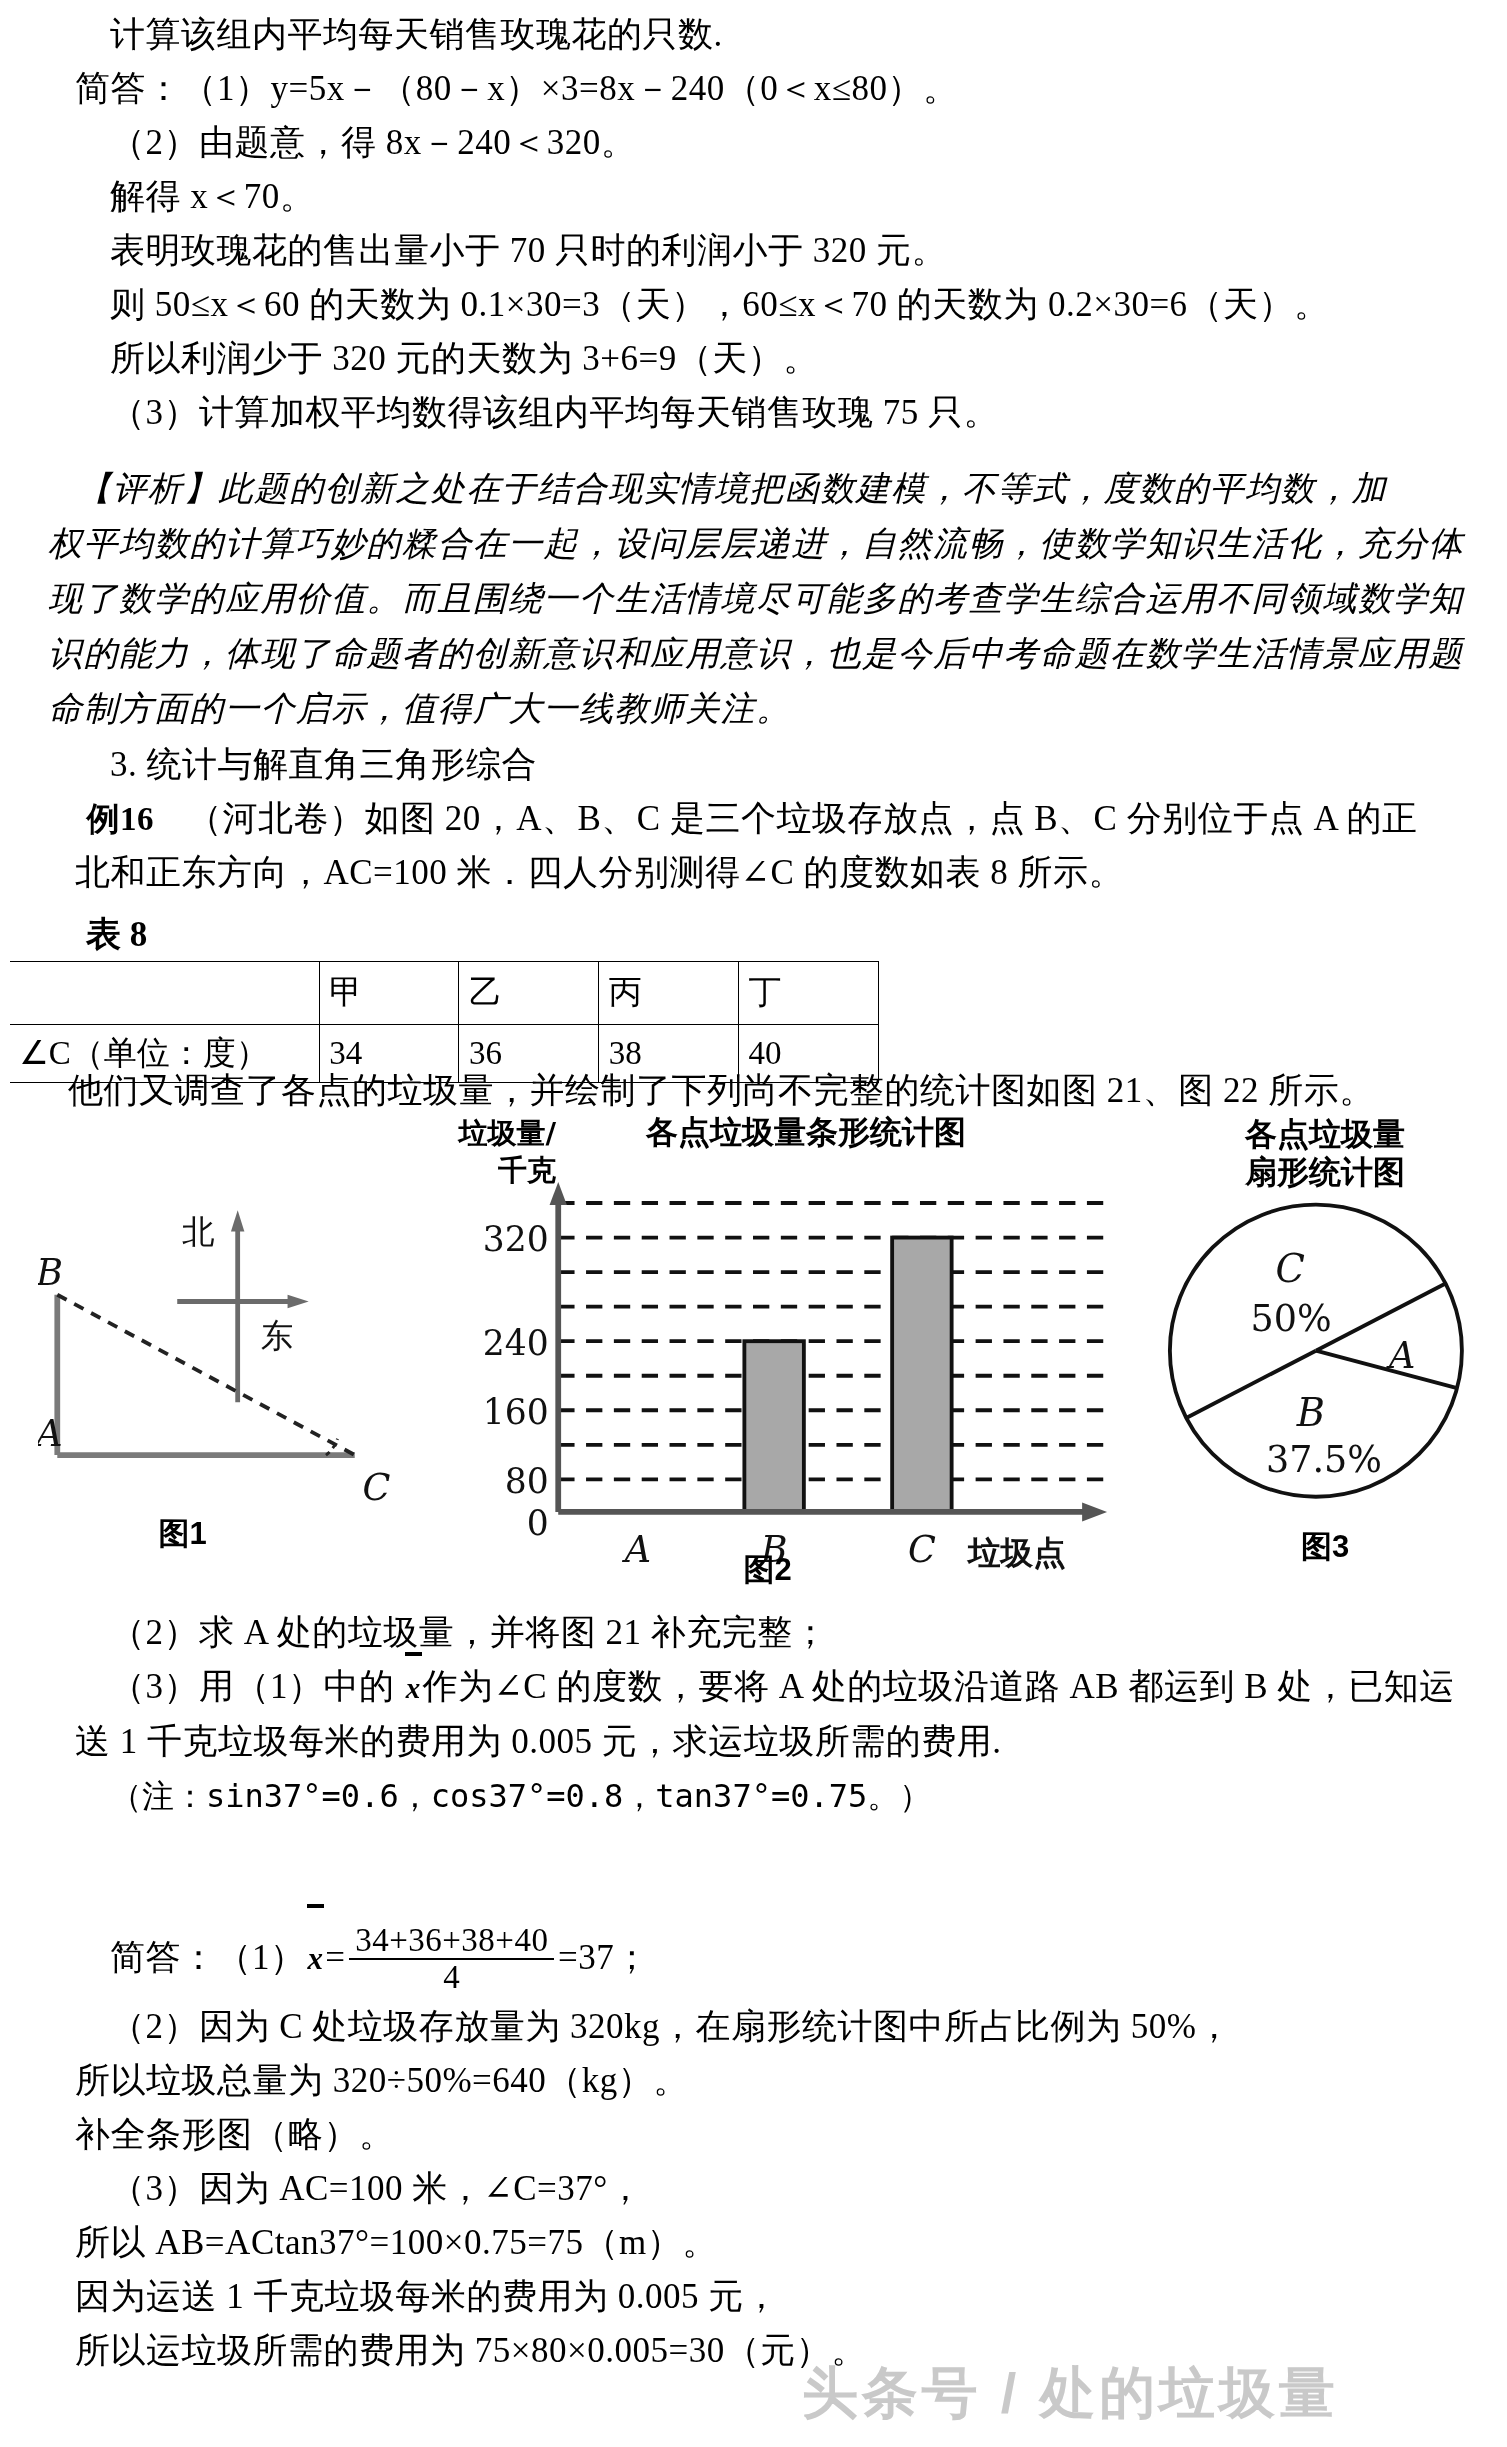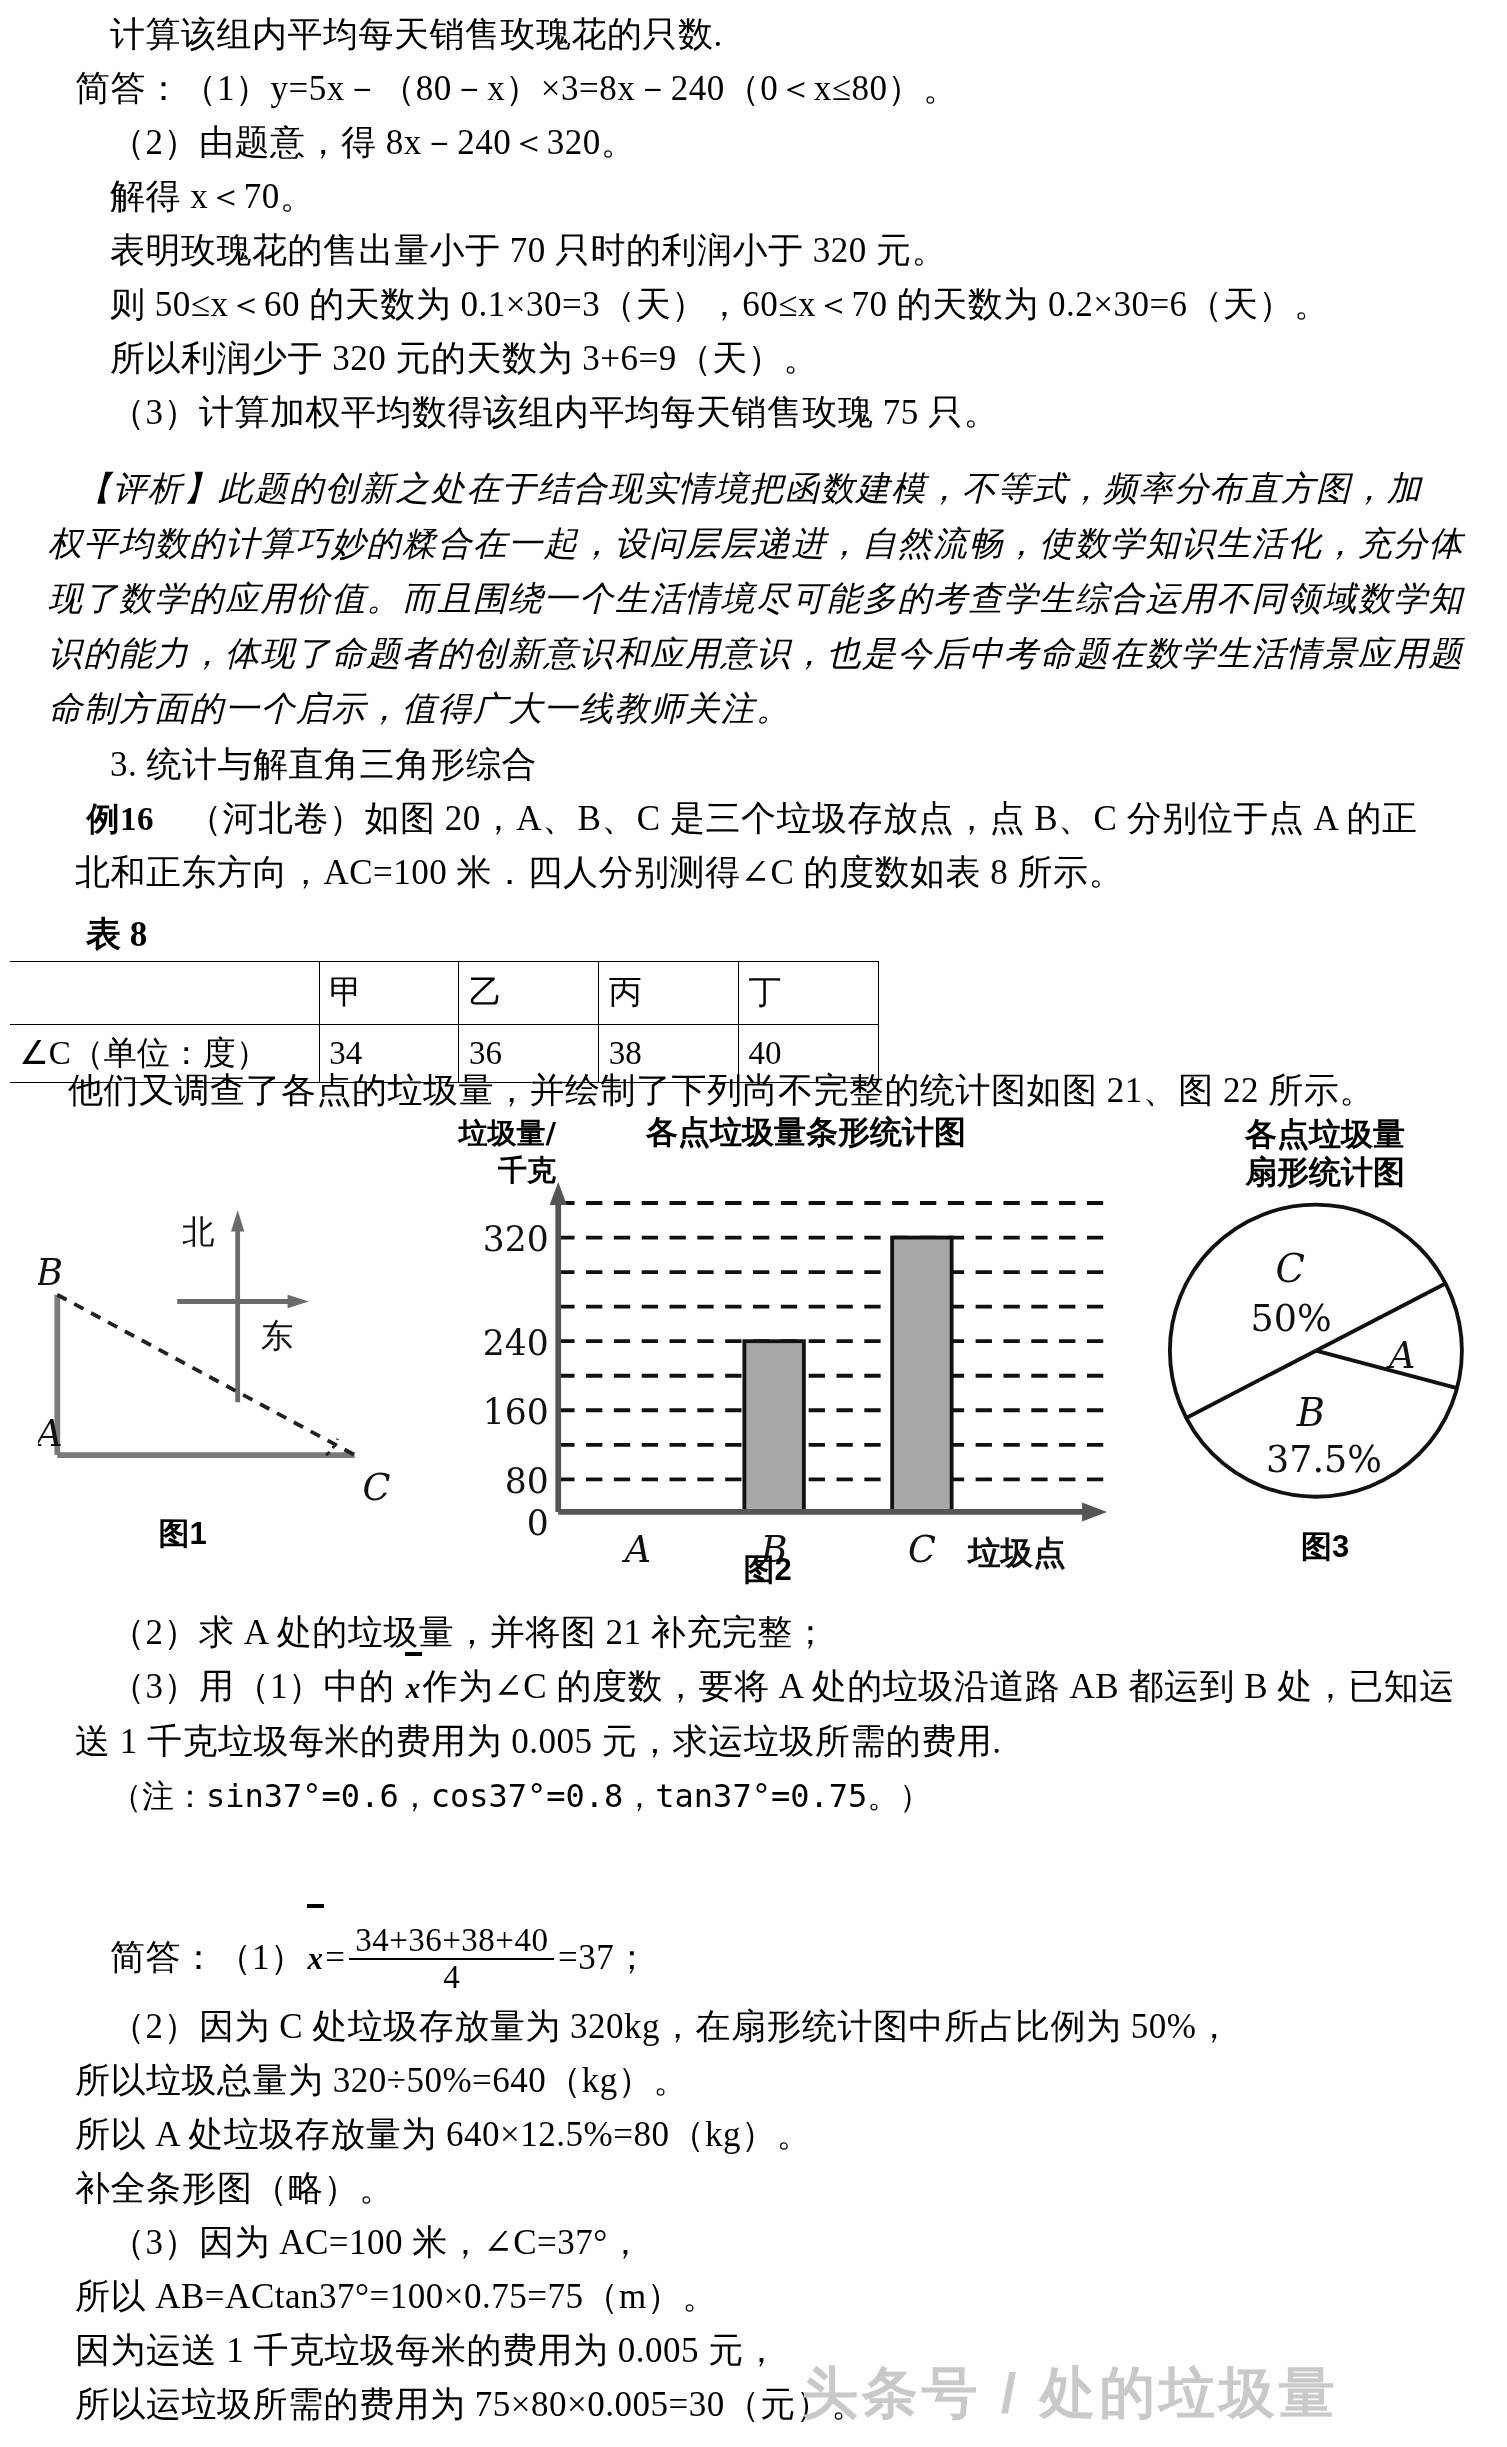--- a/index.html
+++ b/index.html
@@ -137,21 +137,21 @@
     <div class="line ind1">简答：（1）y=5x－（80－x）×3=8x－240（0＜x≤80）。</div>
     <div class="line ind2">（2）由题意，得 8x－240＜320。</div>
     <div class="line ind2">解得 x＜70。</div>
     <div class="line ind2">表明玫瑰花的售出量小于 70 只时的利润小于 320 元。</div>
     <div class="line ind2">则 50≤x＜60 的天数为 0.1×30=3（天），60≤x＜70 的天数为 0.2×30=6（天）。</div>
     <div class="line ind2">所以利润少于 320 元的天数为 3+6=9（天）。</div>
     <div class="line ind2">（3）计算加权平均数得该组内平均每天销售玫瑰 75 只。</div>
   </div>
 
   <div class="body-block" style="top:461px;left:48px;">
-    <div class="kai" style="padding-left:29px;">【评析】此题的创新之处在于结合现实情境把函数建模，不等式，频率分布直方图，加</div>
+    <div class="kai" style="padding-left:29px;">【评析】此题的创新之处在于结合现实情境把函数建模，不等式，度数的平均数，加</div>
     <div class="kai">权平均数的计算巧妙的糅合在一起，设问层层递进，自然流畅，使数学知识生活化，充分体</div>
     <div class="kai">现了数学的应用价值。而且围绕一个生活情境尽可能多的考查学生综合运用不同领域数学知</div>
     <div class="kai">识的能力，体现了命题者的创新意识和应用意识，也是今后中考命题在数学生活情景应用题</div>
     <div class="kai">命制方面的一个启示，值得广大一线教师关注。</div>
   </div>
 
   <div class="body-block" style="top:738px;">
     <div class="line ind2">3. 统计与解直角三角形综合</div>
     <div class="line" style="padding-left:11.5px;"><span class="big">例16</span><span style="display:inline-block;width:33px;"></span><span>（河北卷）如图 20，A、B、C 是三个垃圾存放点，点 B、C 分别位于点 A 的正</span></div>
     <div class="line">北和正东方向，AC=100 米．四人分别测得∠C 的度数如表 8 所示。</div>
@@ -296,21 +296,20 @@
 
   <div class="body-block" style="top:1912px;">
     <div class="line ind2" style="line-height:92px;">
       <span>简答：（1）</span><span class="xbar" style="font-size:31px;">x</span><span>=</span><span class="frac"><span class="num">34+36+38+40</span><span class="den">4</span></span><span>=37；</span>
     </div>
   </div>
 
   <div class="body-block" style="top:2000px;">
     <div class="line ind2">（2）因为 C 处垃圾存放量为 320kg，在扇形统计图中所占比例为 50%，</div>
     <div class="line">所以垃圾总量为 320÷50%=640（kg）。</div>
-    <div class="line">所以 A 处垃圾存放量为 640×12.5%=80（kg）。</div>
     <div class="line">补全条形图（略）。</div>
     <div class="line ind2">（3）因为 AC=100 米，∠C=37°，</div>
     <div class="line">所以 AB=ACtan37°=100×0.75=75（m）。</div>
     <div class="line">因为运送 1 千克垃圾每米的费用为 0.005 元，</div>
     <div class="line">所以运垃圾所需的费用为 75×80×0.005=30（元）。</div>
   </div>
 
   <div class="wm">头条号 / 处的垃圾量</div>
 
 </div>

